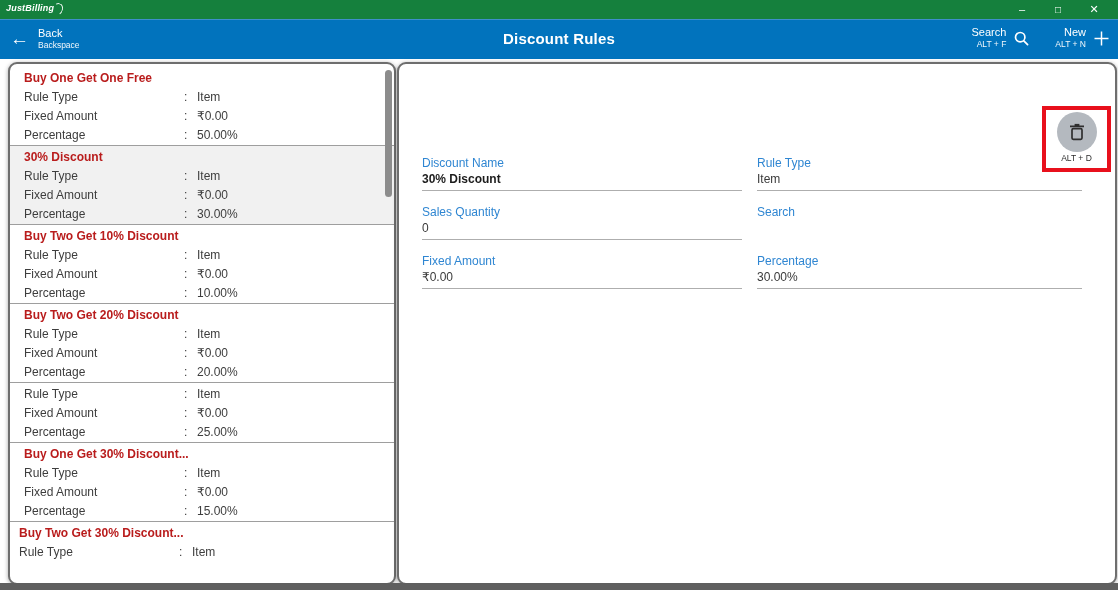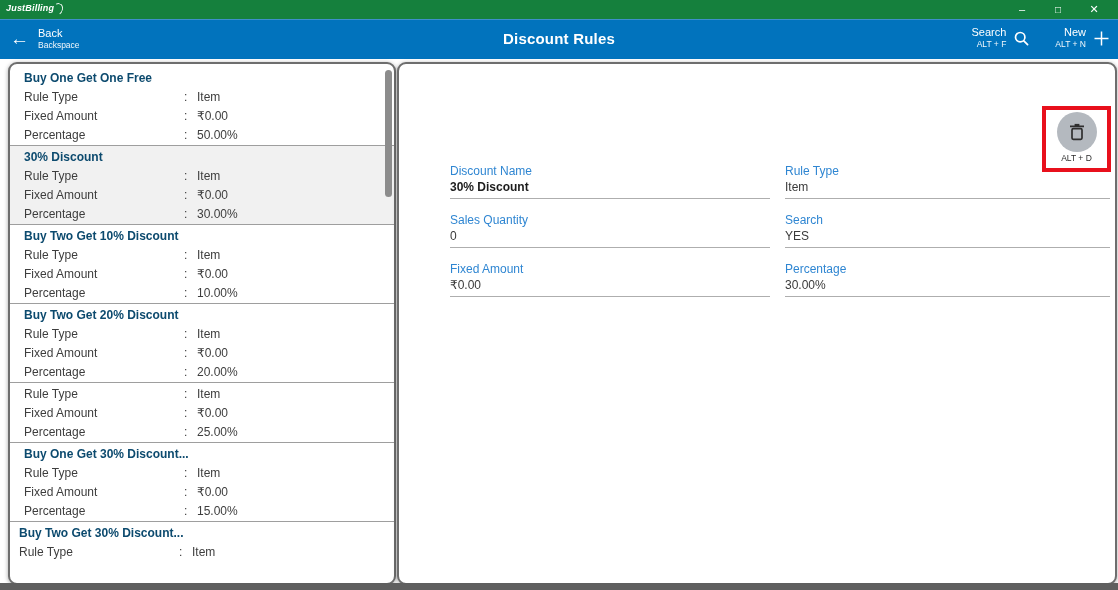--- a/index.html
+++ b/index.html
@@ -38,32 +38,32 @@
   .panel{position:absolute;top:62px;background:#fff;border:2px solid #6e6e6e;
         border-radius:9px;box-shadow:0 1px 4px rgba(0,0,0,.35);overflow:hidden;}
   .left-panel{left:8px;width:384px;height:519px;}
   .right-panel{left:397px;width:716px;height:519px;}
 
   
   #rules-list{padding-top:3px;}
   .rule-item{padding:2px 14px 0 14px;border-bottom:1px solid #9e9e9e;}
   .rule-item:last-child{border-bottom:none;padding-left:9px;}
   .rule-item.selected{background:#f1f1f1;}
-  .rule-title{font-weight:bold;font-size:12px;color:#0c4a6e;height:19px;line-height:19px;
+  .rule-title{font-weight:bold;font-size:12px;color:#b91c1c;height:19px;line-height:19px;
         white-space:nowrap;overflow:hidden;}
   .rule-row{display:flex;height:19px;line-height:19px;font-size:12px;color:#3d3d3d;}
   .rl{width:160px;}
   .colon{width:13px;color:#3d3d3d;}
   .rv{white-space:nowrap;}
   .scrollbar-thumb{position:absolute;right:2px;top:6px;width:7px;height:127px;
         background:#8c8c8c;border-radius:4px;}
 
   
-  #fields-grid{position:absolute;left:23px;top:99px;display:grid;
-        grid-template-columns:320px 325px;column-gap:15px;row-gap:13px;margin-left:28px;}
+  #fields-grid{position:absolute;left:23px;top:91px;display:grid;
+        grid-template-columns:320px 325px;column-gap:15px;row-gap:13px;}
   .field{}
   .f-label{color:#2f86d2;font-size:12px;height:17px;line-height:17px;}
   .f-value{font-size:12px;color:#3a3a3a;height:15px;line-height:15px;padding-bottom:3px;
         border-bottom:1px solid #aeaeae;}
   .field.bold .f-value{font-weight:bold;color:#1c1c1c;}
 
   
   .delete-wrap{position:absolute;top:2px;right:4px;width:61px;height:58px;
         border:4px solid #e8101c;margin-top:40px;}
   .delete-btn{width:40px;height:40px;border-radius:50%;background:#b4b9bf;
@@ -264,21 +264,20 @@
       <div class="field">
     <div class="f-label">Rule Type</div>
     <div class="f-value">Item</div>
   </div>
       <div class="field">
     <div class="f-label">Sales Quantity</div>
     <div class="f-value">0</div>
   </div>
       <div class="field">
     <div class="f-label">Search</div>
-    <div class="f-value">YES</div>
   </div>
       <div class="field">
     <div class="f-label">Fixed Amount</div>
     <div class="f-value">₹0.00</div>
   </div>
       <div class="field">
     <div class="f-label">Percentage</div>
     <div class="f-value">30.00%</div>
   </div>
     </div>

